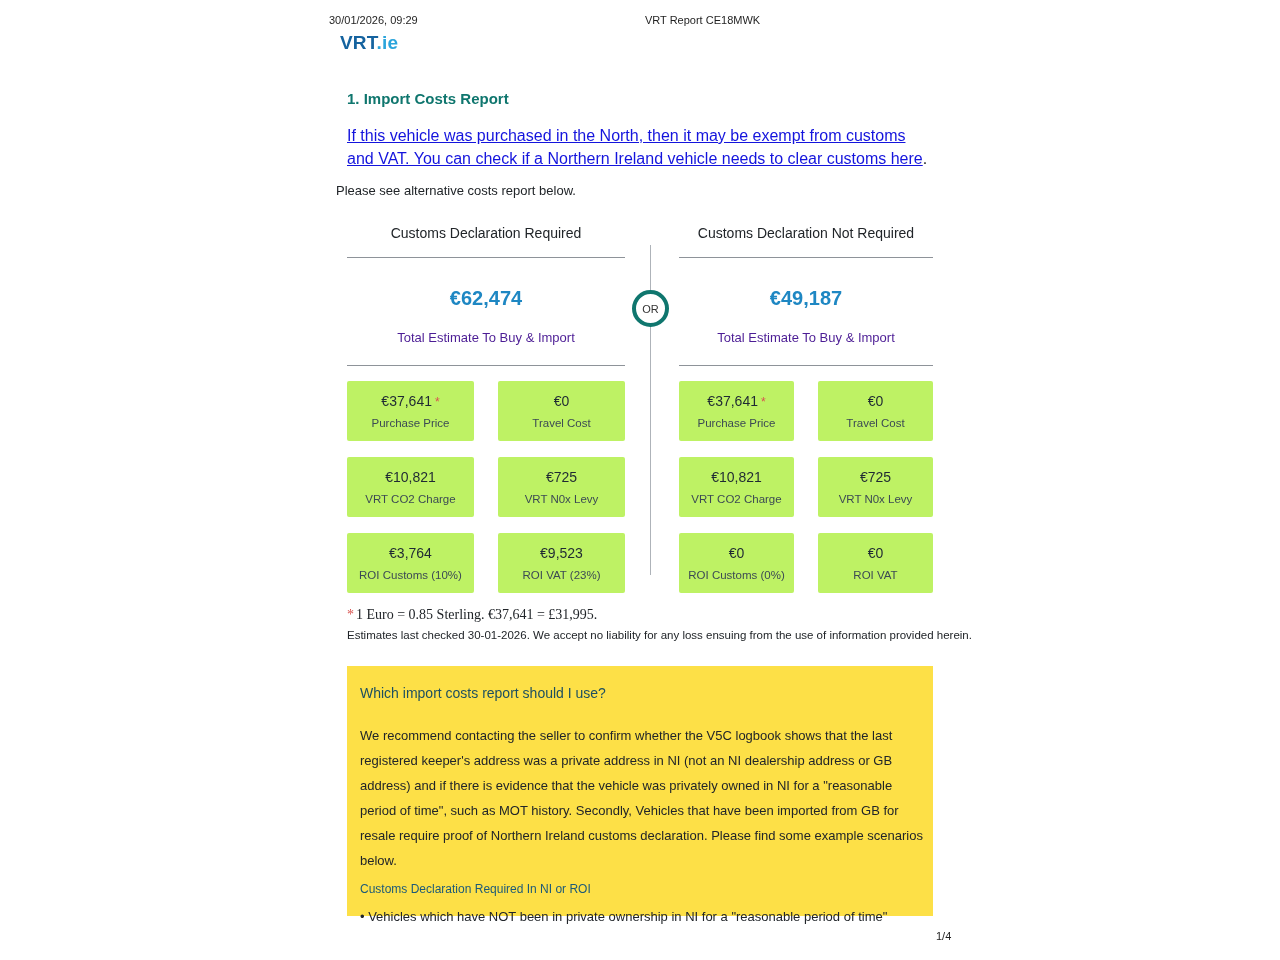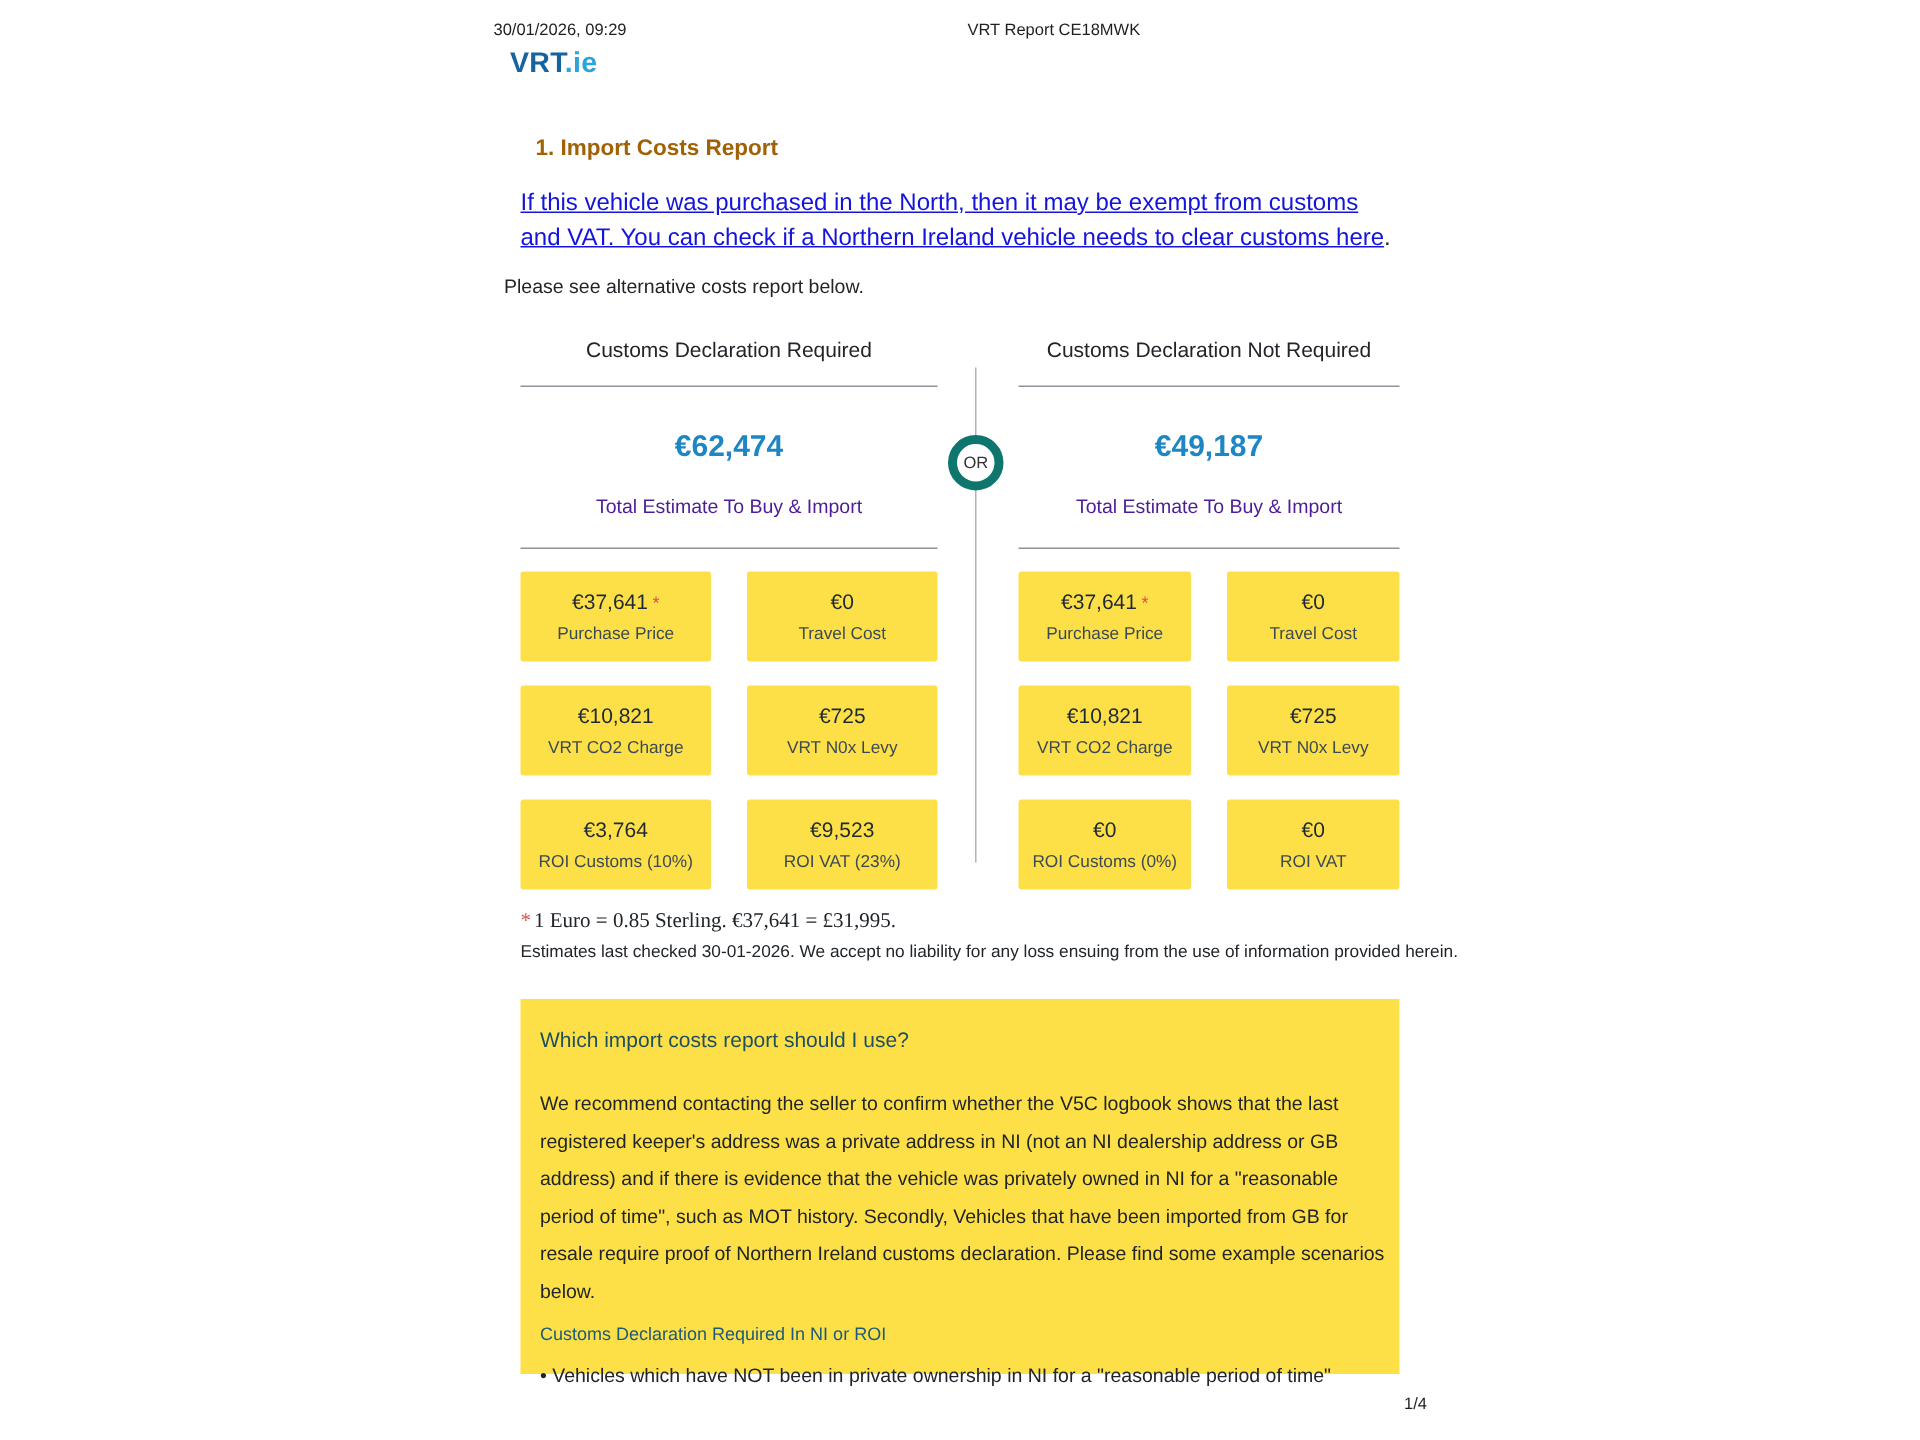--- a/index.html
+++ b/index.html
@@ -17,21 +17,21 @@
   .print-date { left: 329px; top: 14px; font-size: 11px; color: #1f1f1f; }
   .print-title { left: 645px; top: 14px; font-size: 11px; color: #1f1f1f; }
   .page-number { left: 936px; top: 930px; font-size: 11px; color: #1f1f1f; }
 
   
   .logo { left: 340px; top: 32px; font-size: 19px; font-weight: 700; letter-spacing: .2px; }
   .logo .logo-primary { color: #15639f; }
   .logo .logo-secondary { color: #2aa4db; }
 
   
-  .section-title { left: 357px; top: 90px; font-size: 15px; font-weight: 700; color: #a16207; }
+  .section-title { left: 347px; top: 90px; font-size: 15px; font-weight: 700; color: #0f766e; }
 
   
   .link-para { left: 347px; top: 124px; width: 588px; font-size: 16px; line-height: 23px; }
   .link-para a { color: #1414dd; text-decoration: underline; cursor: pointer; }
   .link-para .link-suffix { color: #212529; }
 
   .intro { left: 336px; top: 183px; font-size: 13px; color: #212529; }
 
   
   .col { top: 222px; }
@@ -39,33 +39,33 @@
   .col-right { left: 679px; width: 254px; }
   .col-header { text-align: center; font-size: 14px; color: #212529; padding-top: 3px; }
   .col .rule { border: none; border-top: 1px solid #8e9399; margin: 0; }
   .rule-top { margin-top: 16px !important; }
   .total-amount { text-align: center; font-size: 20px; font-weight: 700; color: #1e87c3; margin-top: 29px; }
   .total-label { text-align: center; font-size: 13px; color: #4c1d95; margin-top: 20px; margin-bottom: 20px; }
   .cost-grid { margin-top: 15px; display: flex; flex-wrap: wrap; gap: 16px 24px; }
   .cost-box {
     flex: 1 1 40%;
     height: 60px;
-    background: #fde047;
+    background: #bef264;
     border-radius: 2px;
     display: flex; flex-direction: column; align-items: center; justify-content: center;
   }
   .cost-value { font-size: 14px; color: #1f2933; }
   .cost-value .asterisk { color: #d9534f; font-size: 12px; margin-left: 3px; }
   .cost-label { font-size: 11.5px; color: #3c4a54; margin-top: 8px; }
 
   
   .v-divider { left: 650px; top: 245px; width: 1px; height: 330px; background: #aeb3b9; }
   .or-badge {
     left: 632px; top: 290px; width: 37px; height: 37px;
-    background: #ffffff; border: 6px solid #0f766e; border-radius: 50%;
+    background: #ffffff; border: 4px solid #0f766e; border-radius: 50%;
     display: flex; align-items: center; justify-content: center;
     font-size: 11px; color: #333333;
   }
 
   
   .footnote-1 { left: 347px; top: 607px; font-size: 14px; color: #212529; font-family: Liberation Serif, serif; }
   .footnote-1 .asterisk { color: #d9534f; margin-right: 2px; }
   .footnote-2 { left: 347px; top: 629px; font-size: 11.5px; color: #212529; }
 
   

